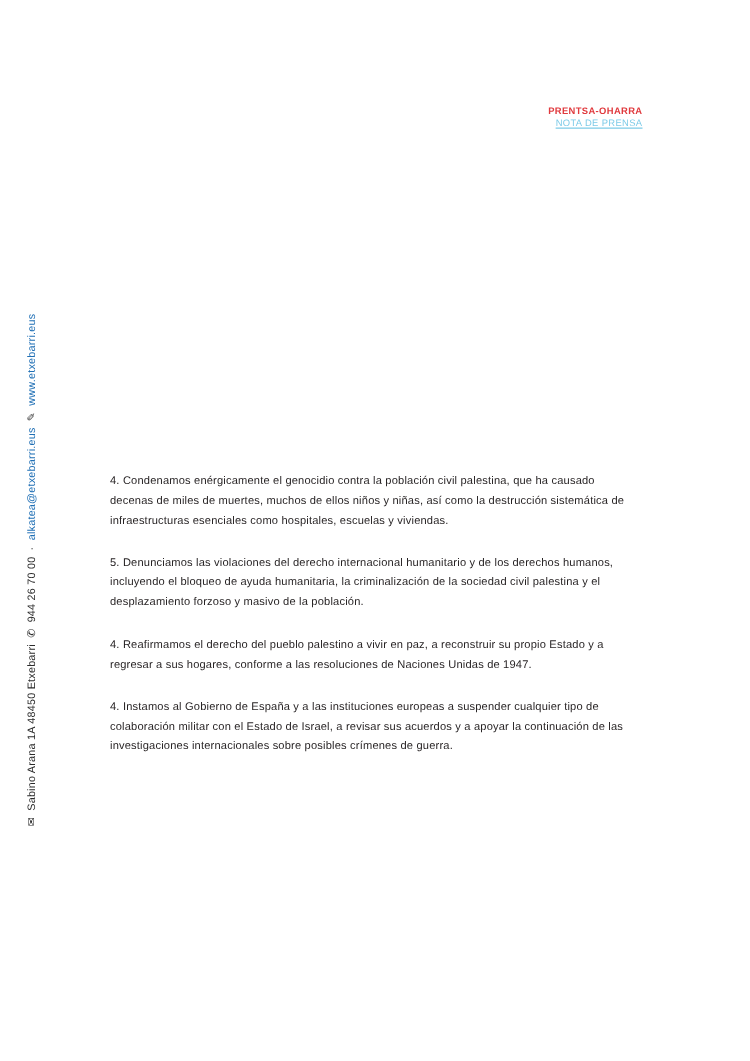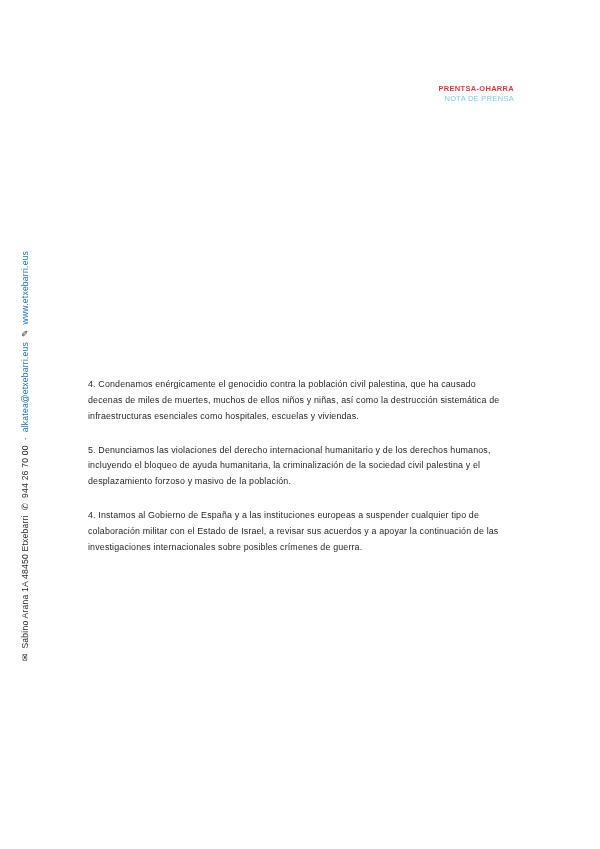--- a/index.html
+++ b/index.html
@@ -115,20 +115,21 @@
     font-size: 7.5px;
     font-weight: bold;
     color: #e03a3e;
     letter-spacing: 0.3px;
   }
   .press-es {
     font-size: 7.5px;
     color: #7ecbe8;
     letter-spacing: 0.3px;
     margin-top: 1px;
+    text-decoration: underline;
   }
 
   
   .side-strip {
     position: absolute;
     left: 30px;
     bottom: 188px;
     transform-origin: left bottom;
     transform: rotate(-90deg);
     white-space: nowrap;
@@ -181,14 +182,15 @@
   <span>944 26 70 00</span>
   <span class="sep">·</span>
   <span class="mail">alkatea@etxebarri.eus</span>
   <span class="glyph">✎</span>
   <span class="web">www.etxebarri.eus</span>
 </div>
 
 <div class="doc-body">
   <p>4. Condenamos enérgicamente el genocidio contra la población civil palestina, que ha causado decenas de miles de muertes, muchos de ellos niños y niñas, así como la destrucción sistemática de infraestructuras esenciales como hospitales, escuelas y viviendas.</p>
   <p>5. Denunciamos las violaciones del derecho internacional humanitario y de los derechos humanos, incluyendo el bloqueo de ayuda humanitaria, la criminalización de la sociedad civil palestina y el desplazamiento forzoso y masivo de la población.</p>
+  <p>4. Reafirmamos el derecho del pueblo palestino a vivir en paz, a reconstruir su propio Estado y a regresar a sus hogares, conforme a las resoluciones de Naciones Unidas de 1947.</p>
   <p>4. Instamos al Gobierno de España y a las instituciones europeas a suspender cualquier tipo de colaboración militar con el Estado de Israel, a revisar sus acuerdos y a apoyar la continuación de las investigaciones internacionales sobre posibles crímenes de guerra.</p>
 </div>
 
 </body></html>

